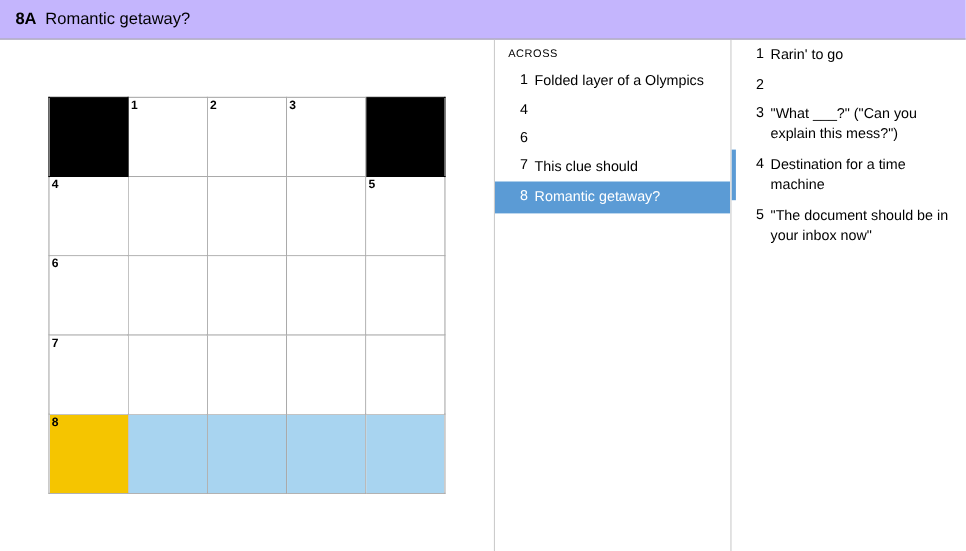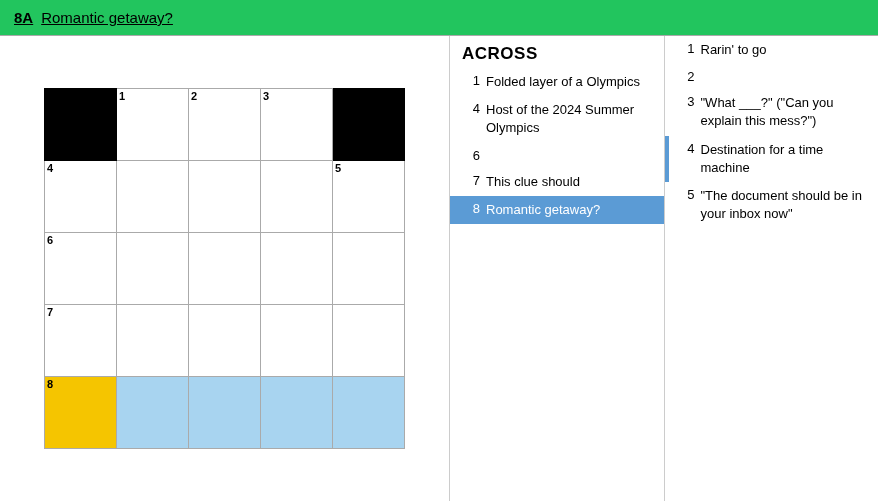--- a/index.html
+++ b/index.html
@@ -9,30 +9,29 @@
       background: #fff;
       width: 878px;
       height: 501px;
       overflow: hidden;
       display: flex;
       flex-direction: column;
     }
 
     
     #header {
-      background: #22c55e;
+      background: #c4b5fd;
       padding: 8px 14px;
       font-size: 15px;
       font-weight: normal;
       border-bottom: 1px solid #aaa;
       display: flex;
       align-items: center;
       gap: 8px;
       height: 36px;
-      text-decoration: underline;
     }
     #header .clue-number {
       font-weight: bold;
     }
 
     
     #main {
       display: flex;
       flex: 1;
       overflow: hidden;
@@ -96,22 +95,22 @@
 
     .clue-section {
       flex: 1;
       display: flex;
       flex-direction: column;
       overflow: hidden;
       padding: 0;
     }
 
     .clue-section-header {
-      font-weight: bold;
-      font-size: 17px;
+      font-weight: normal;
+      font-size: 10px;
       padding: 8px 12px 4px;
       letter-spacing: 0.5px;
     }
 
     .clue-list {
       overflow-y: auto;
       flex: 1;
       padding-bottom: 8px;
     }
 
@@ -238,21 +237,20 @@
   <div id="clues-area">
     <div class="clue-section">
       <div class="clue-section-header">ACROSS</div>
       <div class="clue-list" id="across-list">
           <div class="clue-item">
     <span class="clue-num">1</span>
     <span class="clue-text">Folded layer of a Olympics</span>
   </div>
           <div class="clue-item">
     <span class="clue-num">4</span>
-    <span class="clue-text">Host of the 2024 Summer Olympics</span>
   </div>
           <div class="clue-item">
     <span class="clue-num">6</span>
   </div>
           <div class="clue-item">
     <span class="clue-num">7</span>
     <span class="clue-text">This clue should</span>
   </div>
           <div class="clue-item active">
     <span class="clue-num">8</span>

